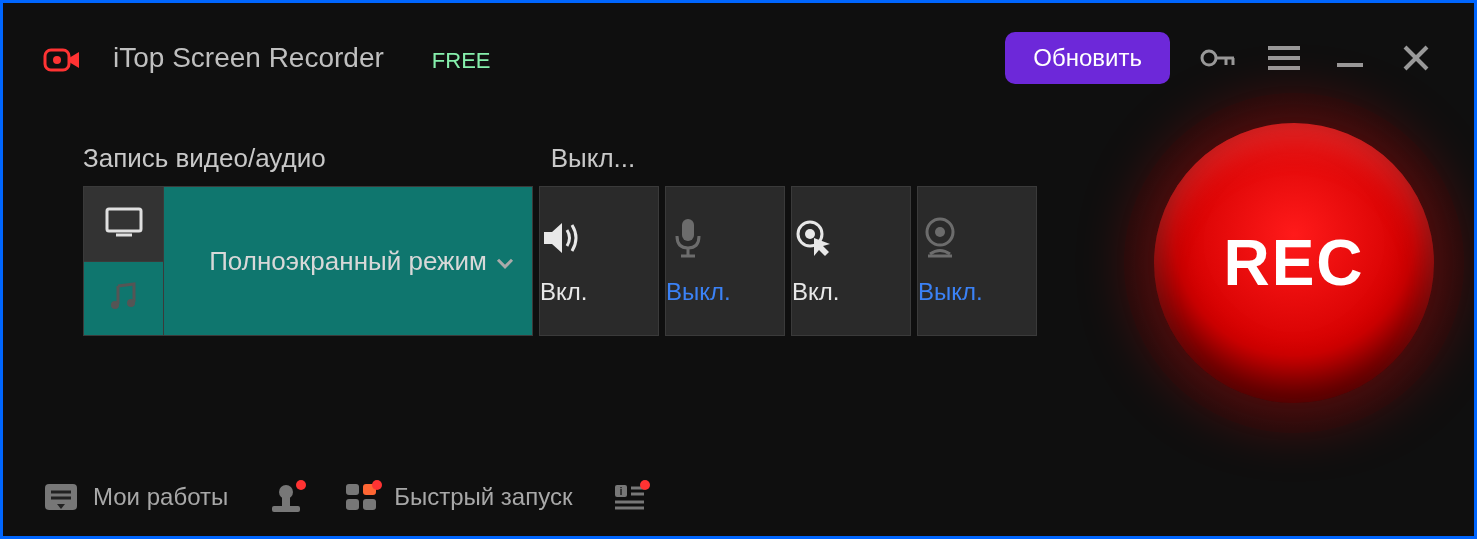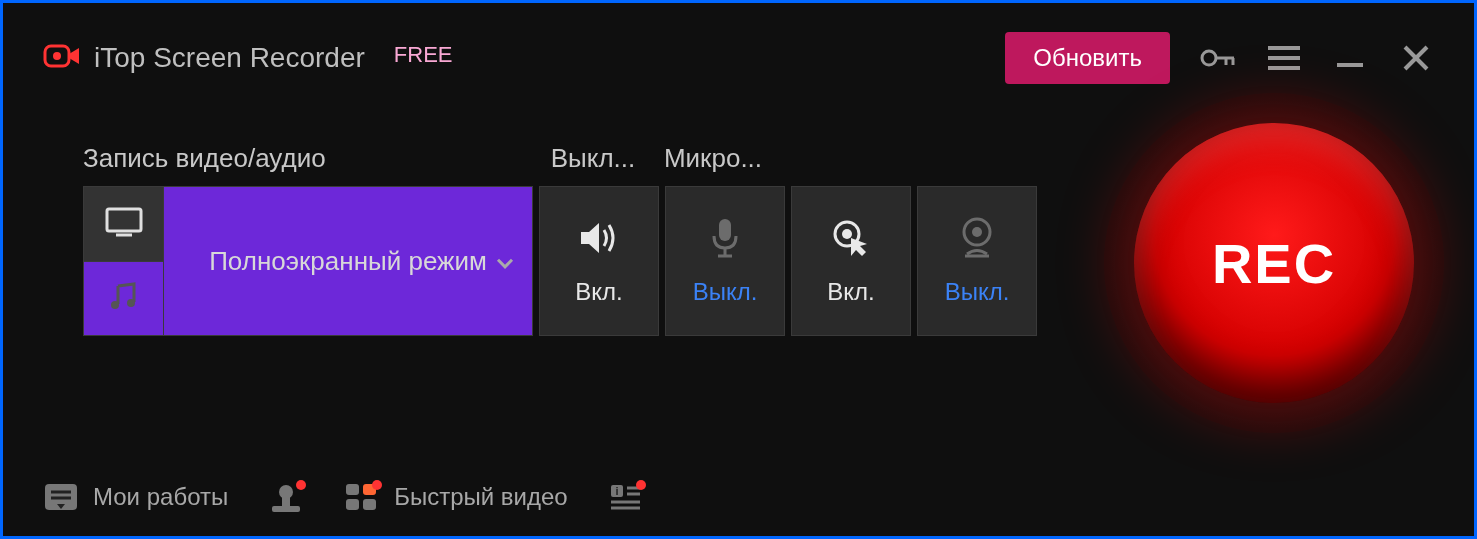--- a/index.html
+++ b/index.html
@@ -14,65 +14,65 @@
   position: relative;
 }
 .title-bar {
   display: flex;
   align-items: center;
   padding: 30px 40px 0 40px;
   height: 80px;
 }
 .logo {
   display: flex;
-  align-items: flex-start;
-  gap: 11px;
+  align-items: flex-end;
+  gap: 30px;
 }
 .logo-icon {
   width: 40px;
   height: 28px;
 }
 .app-title {
   font-size: 28px;
   color: #bfbfbf;
   font-weight: 400;
 }
 .free-badge {
   font-size: 22px;
-  color: #f9a8d4;
+  color: #86efac;
   margin-left: 18px;
   font-weight: 500;
 }
 .title-right {
   margin-left: auto;
   display: flex;
   align-items: center;
   gap: 30px;
 }
 .upgrade-btn {
-  background: #be185d;
+  background: #6d28d9;
   color: #fff;
   font-size: 24px;
   padding: 12px 28px;
-  border-radius: 4px;
+  border-radius: 10px;
   border: none;
   cursor: pointer;
 }
 .win-icon {
   color: #999;
   cursor: pointer;
   display: flex;
   align-items: center;
   justify-content: center;
   width: 36px;
   height: 36px;
 }
 .main-content {
   display: flex;
-  padding: 60px 60px 0 80px;
+  padding: 60px 40px 0 80px;
   align-items: flex-start;
   gap: 40px;
 }
 .capture-section {
   flex: 1;
 }
 .section-header {
   display: flex;
   gap: 0;
   margin-bottom: 12px;
@@ -80,21 +80,21 @@
   color: #c8c8c8;
 }
 .header-col-main { width: 450px; }
 .header-col { width: 120px; text-align: center; overflow: hidden; white-space: nowrap; text-overflow: ellipsis; padding: 0 4px; }
 .controls-row {
   display: flex;
   gap: 6px;
 }
 .mode-selector {
   display: flex;
-  background: #6d28d9;
+  background: #0f766e;
   border: 1px solid #3a3a3a;
   height: 150px;
   width: 450px;
 }
 .mode-tabs {
   display: flex;
   flex-direction: column;
   width: 80px;
 }
 .mode-tab {
@@ -128,21 +128,21 @@
   top: 50%;
   transform: translateY(-50%);
 }
 .toggle-box {
   width: 120px;
   height: 150px;
   background: #2a2a2a;
   border: 1px solid #3a3a3a;
   display: flex;
   flex-direction: column;
-  align-items: center;
+  align-items: flex-start;
   justify-content: center;
   gap: 18px;
   cursor: pointer;
 }
 .toggle-icon {
   width: 44px;
   height: 44px;
   display: flex;
   align-items: center;
   justify-content: center;
@@ -169,21 +169,21 @@
 }
 .rec-button::before {
   content: '';
   position: absolute;
   inset: -30px;
   border-radius: 50%;
   background: radial-gradient(circle, transparent 60%, rgba(50,0,0,0.6) 100%);
   z-index: -1;
 }
 .rec-text {
-  font-size: 56px;
+  font-size: 64px;
   font-weight: 900;
   color: #fff;
   letter-spacing: 2px;
 }
 .footer {
   position: absolute;
   bottom: 24px;
   left: 40px;
   right: 36px;
   display: flex;
@@ -257,21 +257,20 @@
         </svg>
     </span>
   </div>
 </div>
 
 <div class="main-content">
   <div class="capture-section">
     <div class="section-header">
       <div class="header-col-main">Запись видео/аудио</div>
       <div class="header-col">Выкл...</div>
-      <div class="header-col">Микро...</div>
     </div>
     <div class="controls-row">
       <div class="mode-selector">
         <div class="mode-tabs">
           <div class="mode-tab active">
             <span>
               <svg width="40" height="32" viewBox="0 0 40 32">
                   <rect x="3" y="3" width="34" height="22" rx="2" fill="none" stroke="#e0e0e0" stroke-width="3"></rect>
                   <line x1="12" y1="29" x2="28" y2="29" stroke="#e0e0e0" stroke-width="3"></line>
                 </svg>
@@ -375,21 +374,21 @@
   <div class="footer-item">
     <span class="footer-icon">
       <svg width="34" height="30" viewBox="0 0 34 30">
           <rect x="2" y="2" width="13" height="11" rx="3" fill="#777"></rect>
           <rect x="19" y="2" width="13" height="11" rx="3" fill="#ff6633"></rect>
           <rect x="2" y="17" width="13" height="11" rx="3" fill="#777"></rect>
           <rect x="19" y="17" width="13" height="11" rx="3" fill="#777"></rect>
         </svg>
       <span class="footer-badge"></span>
     </span>
-    <span>Быстрый видео</span>
+    <span>Быстрый запуск</span>
   </div>
   <div class="footer-item">
     <span class="footer-icon">
       <svg width="34" height="30" viewBox="0 0 34 30">
           <rect x="3" y="3" width="12" height="12" rx="2" fill="#777"></rect>
           <text x="9" y="13" font-size="11" fill="#222" text-anchor="middle" font-weight="bold">i</text>
           <line x1="19" y1="6" x2="32" y2="6" stroke="#777" stroke-width="3"></line>
           <line x1="19" y1="12" x2="32" y2="12" stroke="#777" stroke-width="3"></line>
           <line x1="3" y1="20" x2="32" y2="20" stroke="#777" stroke-width="3"></line>
           <line x1="3" y1="26" x2="32" y2="26" stroke="#777" stroke-width="3"></line>

